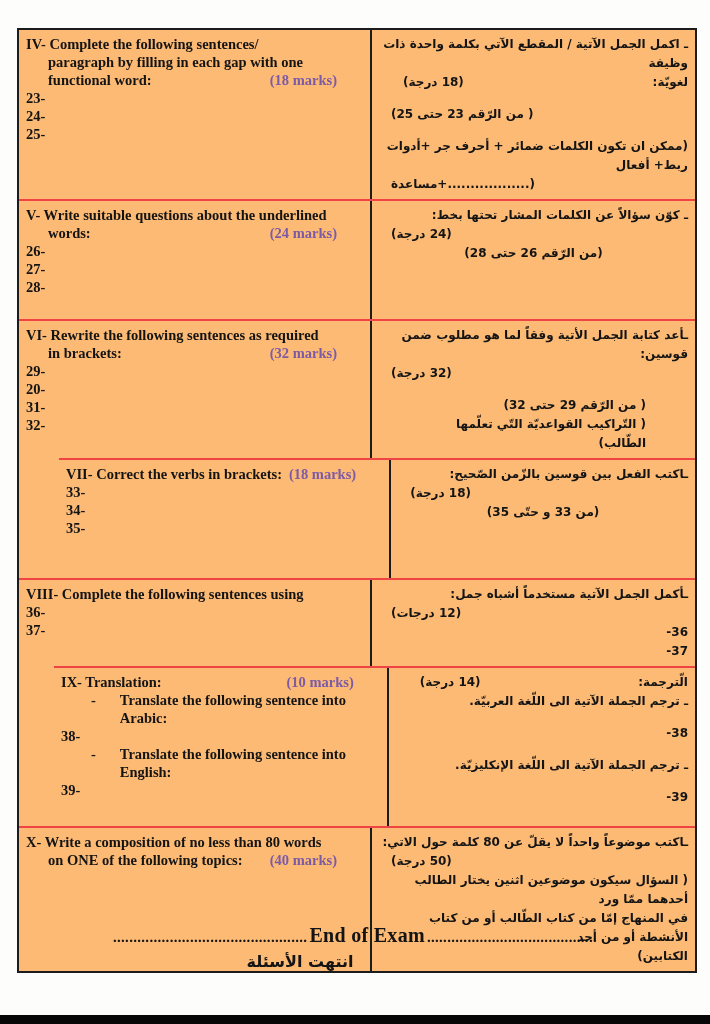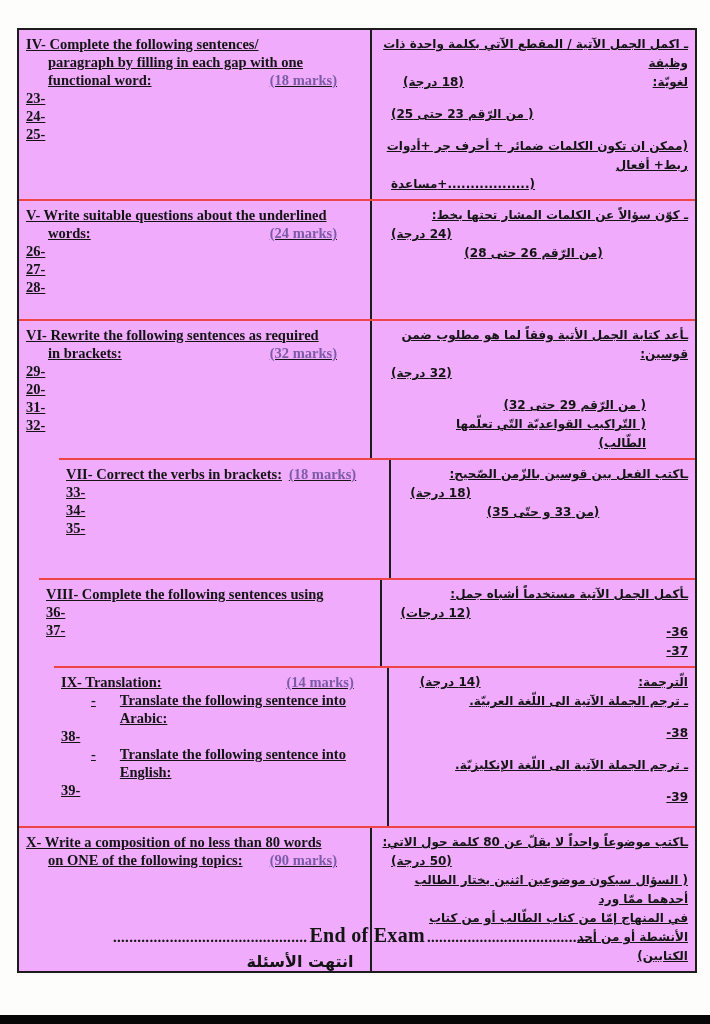--- a/index.html
+++ b/index.html
@@ -7,22 +7,21 @@
     width:710px;height:1024px;
     background:#fdfdfc;
     font-family:"Liberation Serif",serif;
     color:#141414;
     position:relative;
     overflow:hidden;
   }
   .exam-table{
     position:absolute;top:28px;left:17px;width:676px;
     border:2px solid #1c1c1c;
-    background:#f0abfc;
-    text-decoration:underline;
+    background:#fdba74;
   }
   .row{display:flex;}
   .row + .row{border-top:2px solid #ef4444;}
   .cell{box-sizing:border-box;padding:5px 7px;}
   .en{
     width:353px;
     border-right:2px solid #1c1c1c;
     font-weight:bold;
     font-size:14.5px;
     line-height:18px;
@@ -149,40 +148,40 @@
         <div class="en-line item"><span>33-</span></div>
         <div class="en-line item"><span>34-</span></div>
         <div class="en-line item"><span>35-</span></div>
       </div>
       <div class="cell ar">
         <div class="ar-line al-right"><span>ـاكتب الفعل بين قوسين بالزّمن الصّحيح:</span></div>
         <div class="ar-line al-left"><span>(18 درجة)</span></div>
         <div class="ar-line al-center"><span>(من 33 و حتّى 35)</span></div>
       </div>
     </div>
-    <div class="row" style="min-height: 85px; margin-left: 20px;">
+    <div class="row" style="min-height: 85px;">
       <div class="cell en">
         <div class="en-line head">
           <span>VIII- Complete the following sentences using</span>
         </div>
         <div class="en-line item"><span>36-</span></div>
         <div class="en-line item"><span>37-</span></div>
       </div>
       <div class="cell ar">
         <div class="ar-line al-right"><span>ـأكمل الجمل الآتية  مستخدماً أشباه جمل:</span></div>
         <div class="ar-line al-left"><span>(12 درجات)</span></div>
         <div class="ar-line al-right"><span class="ltr">-36</span></div>
         <div class="ar-line al-right"><span class="ltr">-37</span></div>
       </div>
     </div>
     <div class="row" style="min-height: 158px; margin-left: 35px;">
       <div class="cell en">
         <div class="en-line head">
           <span>IX- Translation:</span>
-          <span class="marks" style="color: rgb(123, 90, 166);">(14 marks)</span>
+          <span class="marks" style="color: rgb(123, 90, 166);">(10 marks)</span>
         </div>
         <div class="en-line bullet">
           <span>-</span>
           <span>Translate the following sentence into Arabic:</span>
         </div>
         <div class="en-line item"><span>38-</span></div>
         <div class="en-line bullet">
           <span>-</span>
           <span>Translate the following sentence into English:</span>
         </div>
@@ -202,21 +201,21 @@
         <div class="ar-line al-right"><span class="ltr">-39</span></div>
       </div>
     </div>
     <div class="row" style="min-height: 108px;">
       <div class="cell en">
         <div class="en-line head">
           <span>X- Write a composition of no less than 80 words</span>
         </div>
         <div class="en-line head ind">
           <span>on ONE of the following topics:</span>
-          <span class="marks" style="color: rgb(123, 90, 166);">(90 marks)</span>
+          <span class="marks" style="color: rgb(123, 90, 166);">(40 marks)</span>
         </div>
       </div>
       <div class="cell ar">
         <div class="ar-line al-right"><span>ـاكتب موضوعاً واحداً  لا يقلّ عن 80 كلمة حول الاتي:</span></div>
         <div class="ar-line al-left"><span>(50 درجة)</span></div>
         <div class="ar-line al-right"><span>( السؤال سيكون موضوعين اثنين يختار الطالب أحدهما ممّا  ورد</span></div>
         <div class="ar-line al-right"><span>في المنهاج إمّا من كتاب الطّالب  أو من كتاب الأنشطة أو من أحد</span></div>
         <div class="ar-line al-right"><span>الكتابين)</span></div>
       </div>
     </div>

